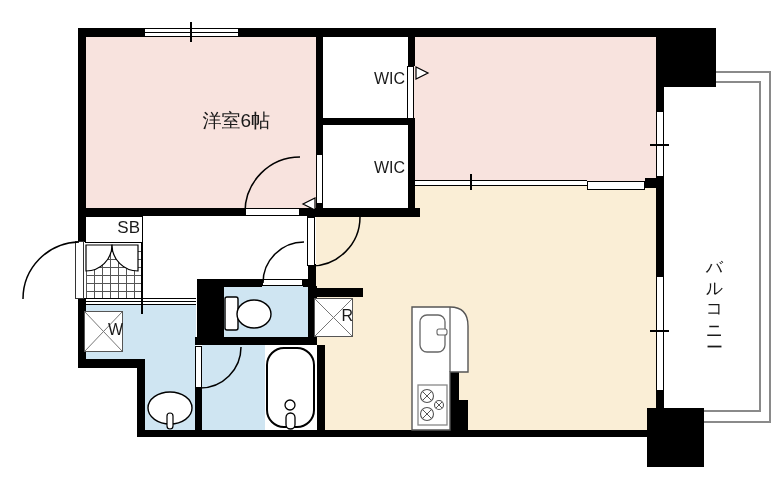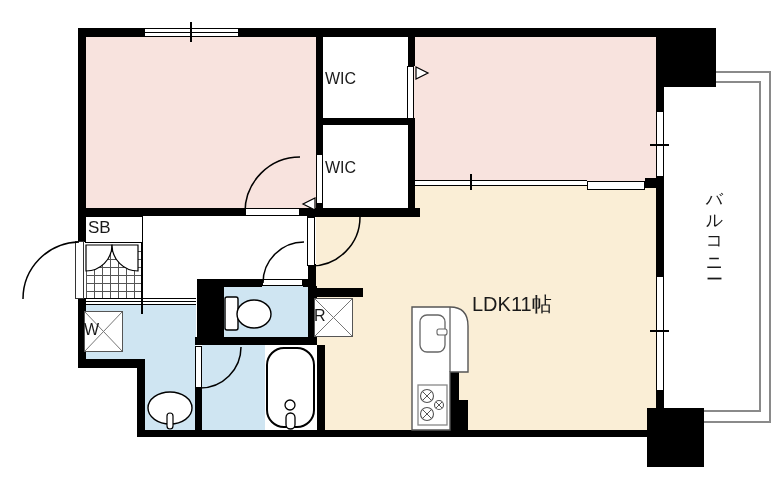--- a/index.html
+++ b/index.html
@@ -14,21 +14,21 @@
   .white{background:#ffffff;}
   .hwin{position:absolute;background:#fff;border-top:1.5px solid #000;border-bottom:1.5px solid #000;
         box-sizing:border-box;
         background-image:linear-gradient(to bottom,transparent 44%,#000 44%,#000 58%,transparent 58%);}
   .vwin{position:absolute;background:#fff;border-left:1.5px solid #000;border-right:1.5px solid #000;
         box-sizing:border-box;
         background-image:linear-gradient(to right,transparent 44%,#000 44%,#000 58%,transparent 58%);}
   .leaf{position:absolute;background:#fff;border:1px solid #000;box-sizing:border-box;}
   .tick{position:absolute;background:#000;}
   .balline{position:absolute;background:#8a8a8a;}
-  .lbl{position:absolute;color:#1a1a1a;text-align:left;white-space:nowrap;}
+  .lbl{position:absolute;color:#1a1a1a;text-align:right;white-space:nowrap;}
   .sbbox{position:absolute;background:#fff;border:1.5px solid #000;box-sizing:border-box;}
   .fixbox{position:absolute;background:#fff;border:1.2px solid #555;box-sizing:border-box;}
   .grid{position:absolute;background:#fff;
         background-image:
           repeating-linear-gradient(0deg,#555 0,#555 1px,transparent 1px,transparent 8px),
           repeating-linear-gradient(90deg,#555 0,#555 1px,transparent 1px,transparent 8px);}
   .vtext{writing-mode:vertical-rl;text-orientation:mixed;letter-spacing:3px;}
   svg{position:absolute;left:0;top:0;}
 </style>
 </head>
@@ -165,21 +165,21 @@
         <circle cx="427" cy="414" r="6.5" fill="none" stroke="#555" stroke-width="1.1"></circle>
         <line x1="423" y1="410" x2="431" y2="418" stroke="#555" stroke-width="1"></line>
         <line x1="431" y1="410" x2="423" y2="418" stroke="#555" stroke-width="1"></line>
         <circle cx="439" cy="405" r="4.5" fill="none" stroke="#555" stroke-width="1.1"></circle>
         <line x1="436" y1="402" x2="442" y2="408" stroke="#555" stroke-width="1"></line>
         <line x1="442" y1="402" x2="436" y2="408" stroke="#555" stroke-width="1"></line>
       </g>
     </g>
   </svg>
 
-  <div class="lbl" style="left:472px;top:291px;width:160px;font-size:20px;">LDK11帖</div>
+  <div class="lbl" style="left:130px;top:108px;width:140px;font-size:19px;">洋室6帖</div>
   <div class="lbl" style="left:325px;top:70px;width:80px;font-size:16px;">WIC</div>
   <div class="lbl" style="left:325px;top:159px;width:80px;font-size:16px;">WIC</div>
   <div class="lbl vtext" style="left:703px;top:180px;height:160px;font-size:17px;">バルコニー</div>
   <div class="lbl" style="left:88px;top:218px;width:52px;font-size:17px;">SB</div>
   <div class="lbl" style="left:84px;top:321px;width:39px;font-size:16px;">W</div>
   <div class="lbl" style="left:314px;top:307px;width:39px;font-size:16px;">R</div>
 
 </div>
 
 </body></html>

